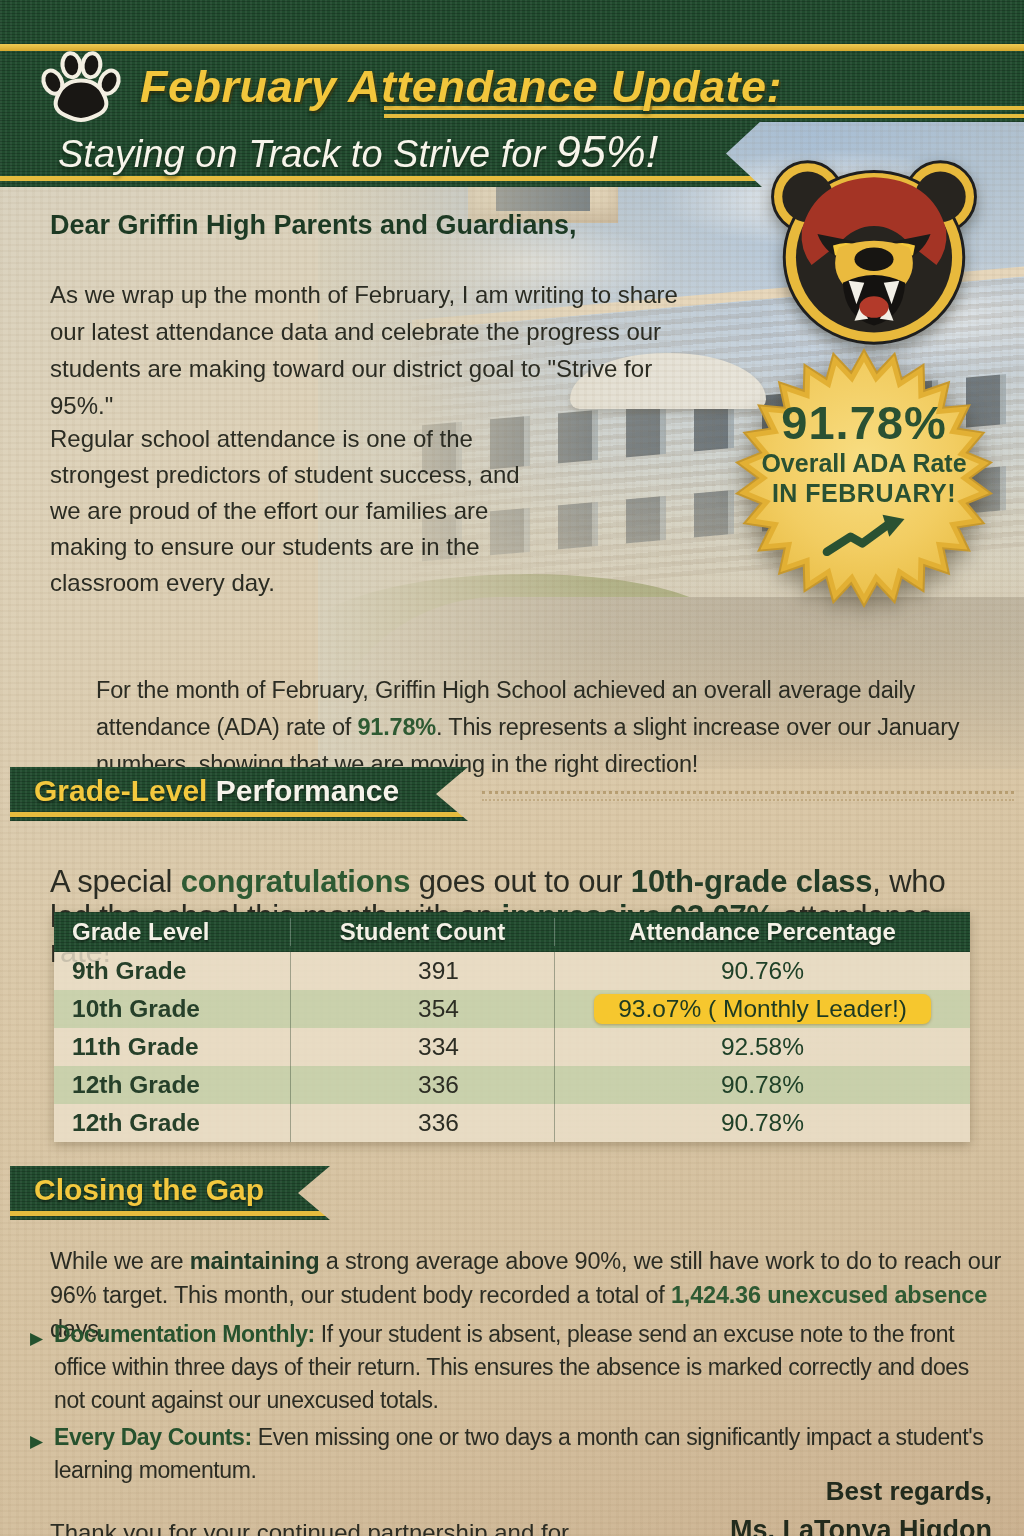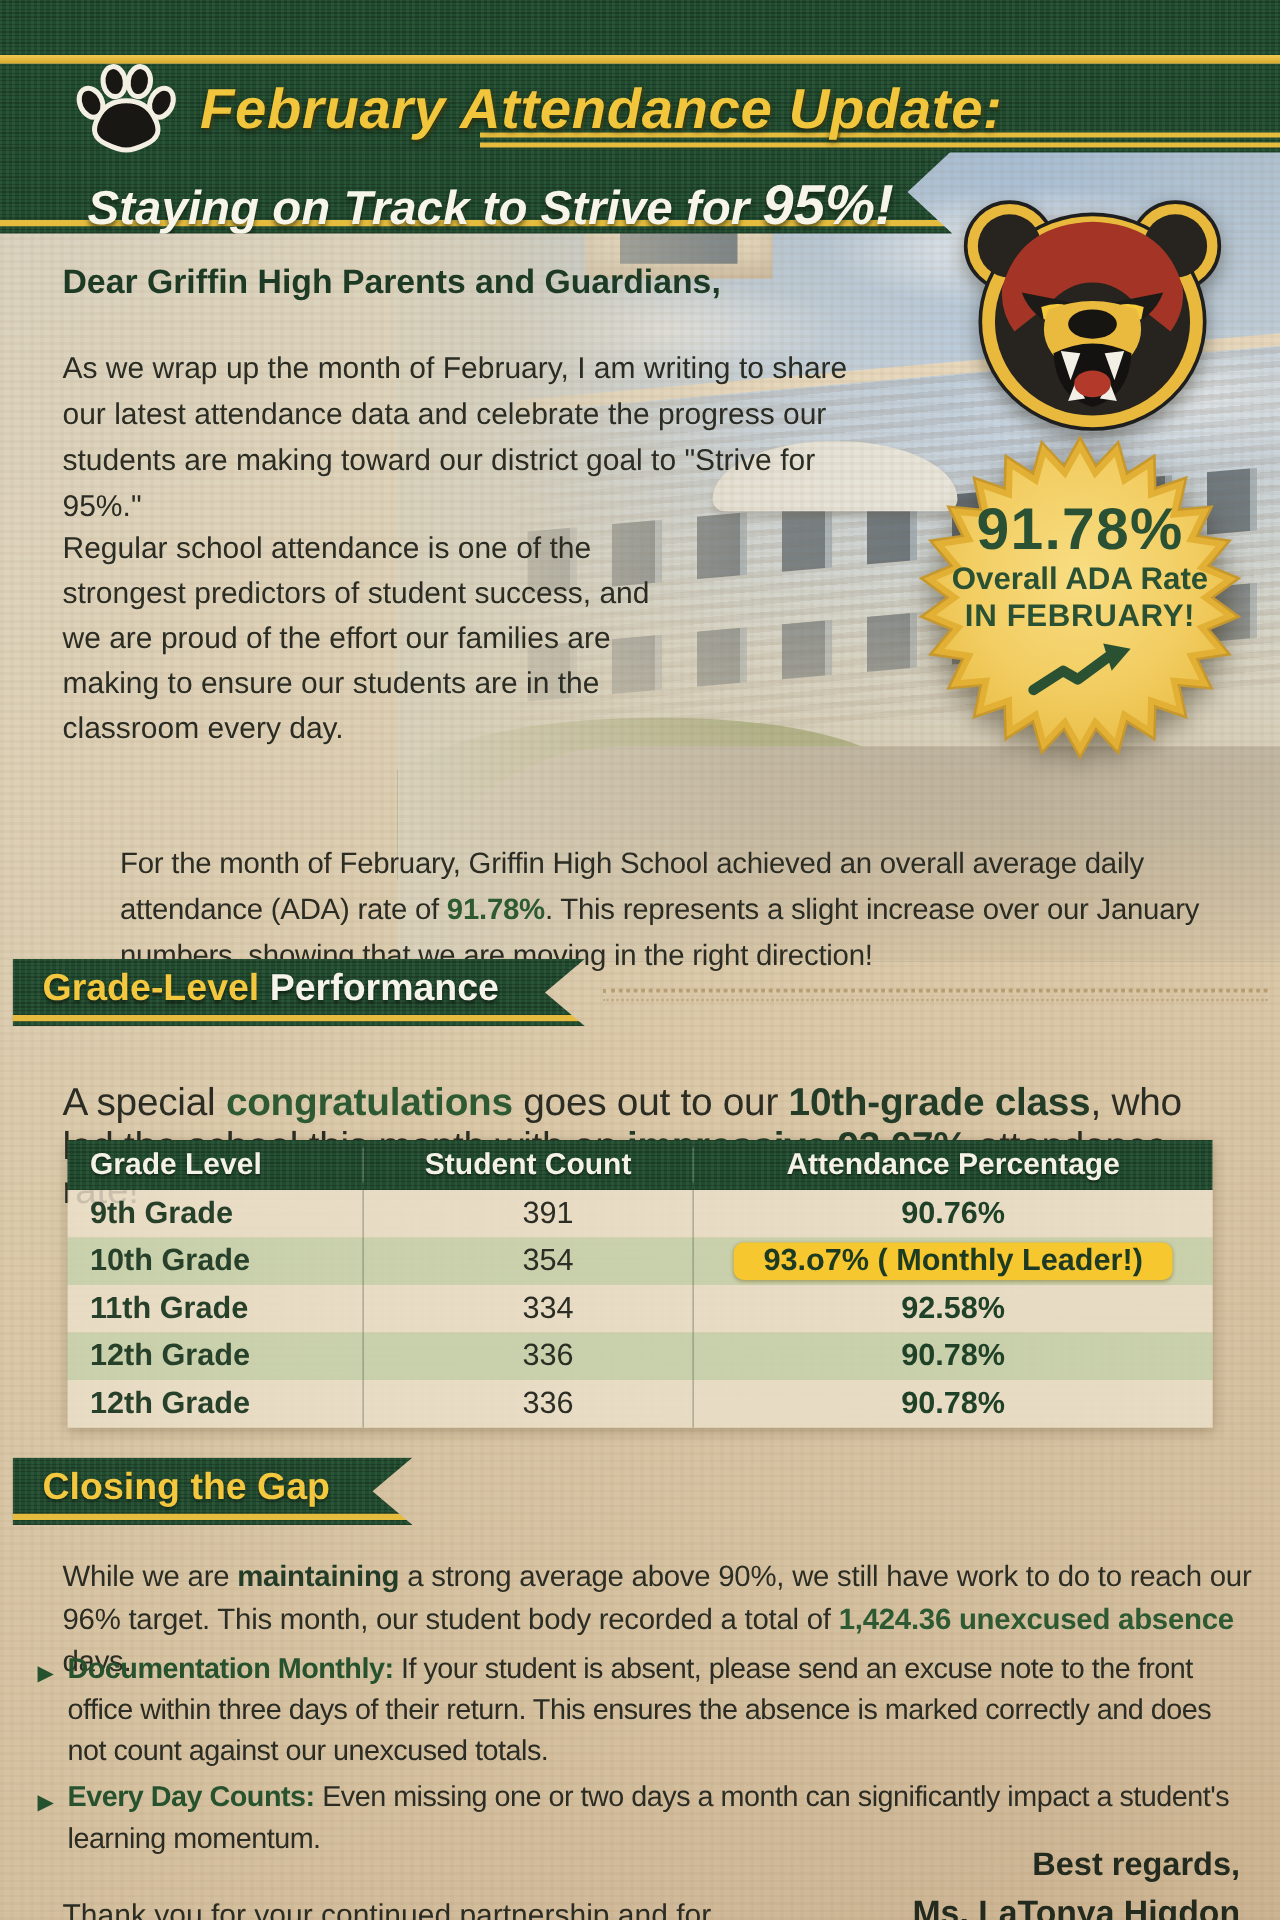--- a/index.html
+++ b/index.html
@@ -36,28 +36,28 @@
   .road{position:absolute;left:0;right:0;bottom:-8px;height:180px;background:linear-gradient(180deg,#a6a297 0%,#8e8a7f 100%);border-radius:220px 0 0 0;}
   .photo-fade{position:absolute;inset:0;background:
     linear-gradient(90deg,#d9d2bd 0%,rgba(217,208,185,.8) 14%,rgba(217,208,185,.3) 40%,rgba(217,208,185,.08) 70%,rgba(217,208,185,.22) 100%),
     linear-gradient(180deg,rgba(217,200,170,0) 52%,rgba(214,196,164,.55) 82%,#d5c2a2 100%);}
   
   .hdr-top{position:absolute;top:0;left:0;right:0;height:44px;z-index:3;}
   .hdr-goldline{position:absolute;top:44px;left:0;right:0;height:7px;z-index:3;background:linear-gradient(180deg,#f0ca52,#d8a92e);}
   .hdr-band{position:absolute;top:51px;left:0;right:0;height:71px;z-index:3;}
   .dbl{position:absolute;height:4px;left:384px;right:0;background:#e6bc3e;z-index:4;}
   .dbl.a{top:106px;} .dbl.b{top:114px;}
-  .title-row{position:absolute;top:50px;left:58px;z-index:5;display:flex;align-items:center;gap:16px;}
+  .title-row{position:absolute;top:50px;left:38px;z-index:5;display:flex;align-items:center;gap:16px;}
   .title-row h1{margin:0;font-size:45px;font-weight:bold;font-style:italic;color:#f2c63c;letter-spacing:.5px;
     text-shadow:0 3px 5px rgba(10,20,5,.6), 2px 2px 0 rgba(120,80,10,.35);white-space:nowrap;}
   .sub-ribbon{position:absolute;top:120px;left:0;width:762px;height:67px;z-index:4;
     clip-path:polygon(0 0,100% 0,calc(100% - 36px) 50%,100% 100%,0 100%);
     filter:drop-shadow(0 4px 5px rgba(30,25,10,.4));}
   .sub-ribbon .stripe{position:absolute;left:0;right:0;bottom:6px;height:5px;background:#e6bc3e;}
-  .sub-ribbon h2{position:absolute;left:58px;top:6px;margin:12px;font-size:38px;font-style:italic;font-weight:bold;color:#f7f4ea;
+  .sub-ribbon h2{position:absolute;left:58px;top:6px;margin:0;font-size:38px;font-style:italic;font-weight:normal;color:#f7f4ea;
     text-shadow:0 3px 4px rgba(10,20,5,.6);white-space:nowrap;}
   .sub-ribbon .big{font-size:45px;}
   
   .bear{position:absolute;left:754px;top:150px;z-index:4;filter:drop-shadow(0 6px 8px rgba(30,30,20,.45));}
   .badge{position:absolute;left:732px;top:346px;width:264px;height:264px;z-index:4;filter:drop-shadow(0 8px 10px rgba(40,30,10,.45));}
   .badge svg.star{position:absolute;inset:0;}
   .badge-text{position:absolute;inset:0;display:flex;flex-direction:column;align-items:center;justify-content:center;color:#2a5133;text-align:center;padding-top:4px;}
   .badge-value{font-size:47px;font-weight:bold;letter-spacing:1px;line-height:1.05;}
   .badge-l1{font-size:25px;font-weight:bold;line-height:1.2;}
   .badge-l2{font-size:25px;font-weight:bold;letter-spacing:.5px;line-height:1.2;}
@@ -87,21 +87,21 @@
   .trow{display:flex;height:38px;align-items:stretch;font-size:24.5px;}
   .trow.odd{background:rgba(236,225,202,.82);}
   .trow.even{background:rgba(198,211,173,.82);}
   .c1{width:236px;display:flex;align-items:center;padding-left:18px;}
   .c2{width:264px;display:flex;align-items:center;justify-content:center;}
   .c3{flex:1;display:flex;align-items:center;justify-content:center;}
   .thead .c2,.thead .c3{border-left:1px solid rgba(255,255,255,.25);}
   .trow .c2,.trow .c3{border-left:1px solid rgba(50,70,50,.4);}
   .trow .c1{font-weight:bold;color:#26402a;}
   .trow .c2{color:#2c2d24;padding-left:32px;}
-  .trow .c3{font-weight:bold;color:#1f4128;}
+  .trow .c3{font-weight:normal;color:#1f4128;}
   .pill{background:#f6c72e;border-radius:8px;padding:1px 24px;box-shadow:0 1px 3px rgba(120,90,10,.4);color:#1d3a22;white-space:nowrap;}
   
   .p-gap{top:1220px;left:50px;width:954px;font-size:23.5px;line-height:34px;letter-spacing:-.2px;}
   .bullet{position:absolute;left:30px;width:968px;font-size:23px;line-height:33px;color:#2b2c23;letter-spacing:-.4px;z-index:2;padding-left:24px;}
   .bullet .marker{position:absolute;left:0;top:4px;color:#24522e;font-size:17px;}
   .bullet .lead{font-weight:bold;color:#27522e;}
   .bul1{top:1318px;}
   .bul2{top:1421px;}
   .closing{top:1490px;left:50px;width:600px;font-size:24px;line-height:37px;}
   .signature{position:absolute;top:1476px;left:726px;width:266px;text-align:right;color:#222b1d;z-index:2;}

